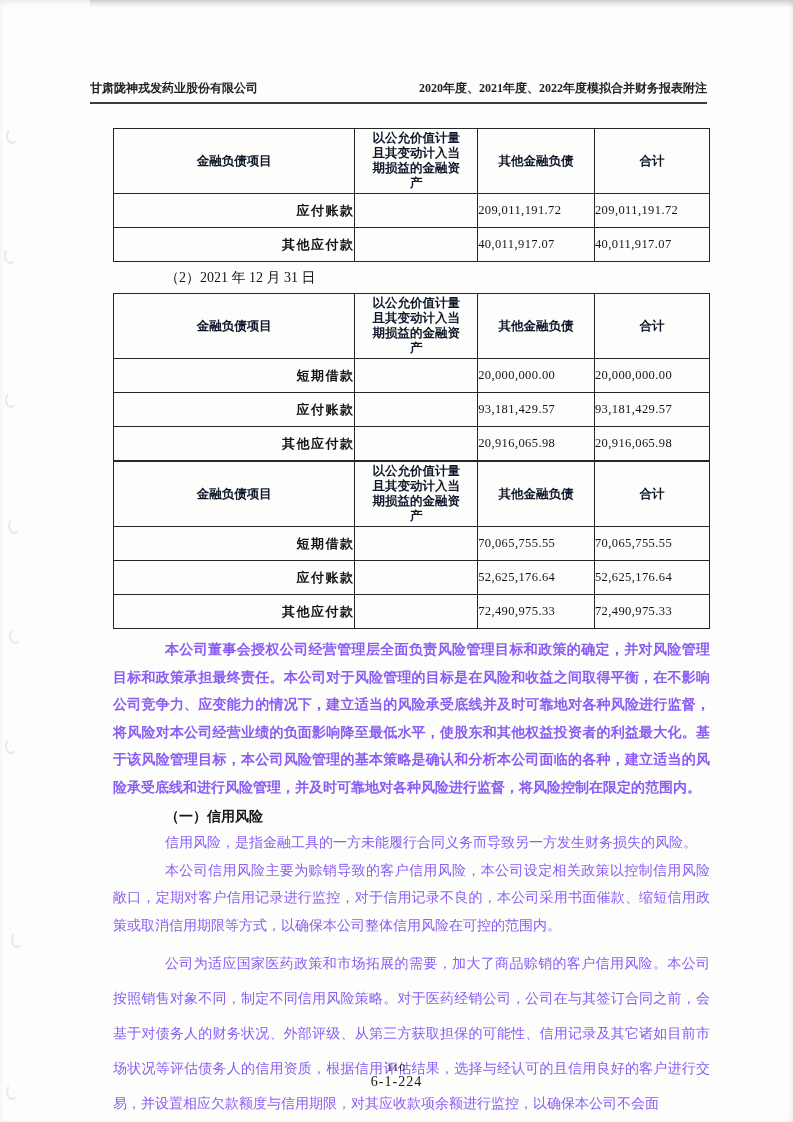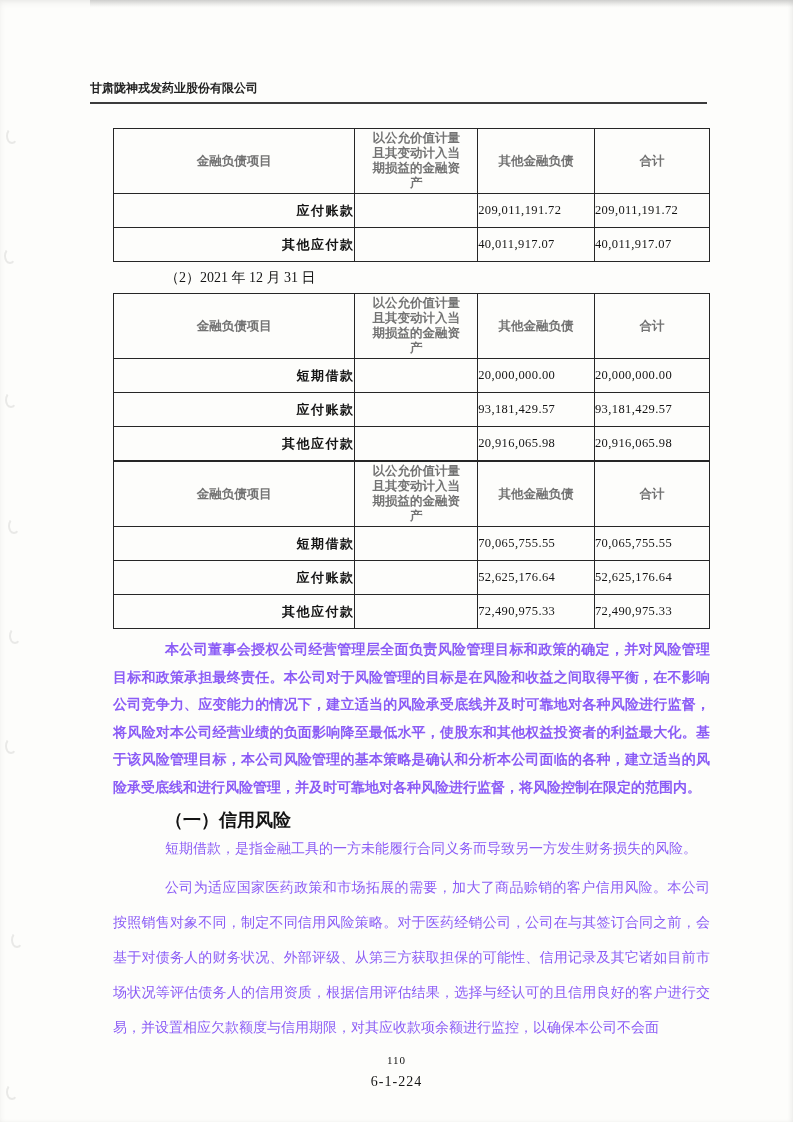--- a/index.html
+++ b/index.html
@@ -16,38 +16,38 @@
     margin:80px 86px 0 90px; padding-bottom:5px; border-bottom:2px solid #3c3c3c;
     font-size:12px; font-weight:600; color:#222;
   }
   .content { margin:0 83px 0 113px; }
   
   table.fin-table { width:100%; border-collapse:collapse; table-layout:fixed; }
   table.fin-table.first { margin-top:24px; }
   .fin-table th, .fin-table td { border:1px solid #262626; vertical-align:middle; }
   .fin-table th {
     font-size:12.5px; font-weight:700; text-align:center;
-    height:48px; line-height:15px; padding:2px 12px; color:#737373;
+    height:48px; line-height:15px; padding:2px 12px; color:#0f172a;
   }
   .fin-table td { height:34px; font-size:13px; }
   td.item { text-align:right; padding-left:10px; font-weight:600; letter-spacing:1.5px; }
   td.num  { text-align:left; font-size:12.5px; letter-spacing:0.4px; }
   .caption { margin:7px 0 6px; padding-left:52px; font-size:14px; font-weight:400; }
   
   .para {
     font-size:14px; line-height:27.5px; text-align:justify; text-indent:52px;
     color:#8b5cf6;
   }
   .para.bold { font-weight:700; margin-top:7px; }
-  .h-credit { padding-left:52px; font-size:18px; font-weight:700; margin:7px 0 3px; }
+  .h-credit { padding-left:52px; font-size:14px; font-weight:700; margin:7px 0 3px; }
   .para.wide { line-height:35px; margin-top:7px; }
   
   .footer { position:absolute; left:0; right:0; bottom:32px; text-align:center; }
   .footer .pgnum { font-size:11px; letter-spacing:1px; }
-  .footer .docpg { font-size:14px; letter-spacing:1px; margin-top:8px; }
+  .footer .docpg { font-size:14px; letter-spacing:1px; margin-top:1px; }
   
   .artifact {
     position:absolute; width:12px; height:16px; border-radius:50%;
     border:2px solid rgba(60,60,60,0.10); border-right-color:transparent; border-top-color:transparent;
   }
   .a1{left:6px; top:128px;} .a2{left:4px; top:248px;} .a3{left:5px; top:392px;}
   .a4{left:8px; top:518px;} .a5{left:9px; top:628px;} .a6{left:5px; top:738px;}
   .a7{left:11px; top:932px;} .a8{left:6px; top:1084px;}
   .topsmudge {
     position:absolute; left:90px; top:0; width:703px; height:7px;
@@ -64,20 +64,21 @@
   <div class="artifact a2"></div>
   <div class="artifact a3"></div>
   <div class="artifact a4"></div>
   <div class="artifact a5"></div>
   <div class="artifact a6"></div>
   <div class="artifact a7"></div>
   <div class="artifact a8"></div>
 
   <div class="header">
     <span>甘肃陇神戎发药业股份有限公司</span>
+    <span>2020年度、2021年度、2022年度模拟合并财务报表附注</span>
   </div>
 
   <div class="content">
 
     <table class="fin-table first">
       <colgroup>
           <col style="width:40.5%">
           <col style="width:20.6%">
           <col style="width:19.6%">
           <col style="width:19.3%">
@@ -180,21 +181,22 @@
           <td class="num">72,490,975.33</td>
           <td class="num">72,490,975.33</td>
         </tr>
       </tbody>
     </table>
 
     <p class="para bold">本公司董事会授权公司经营管理层全面负责风险管理目标和政策的确定，并对风险管理目标和政策承担最终责任。本公司对于风险管理的目标是在风险和收益之间取得平衡，在不影响公司竞争力、应变能力的情况下，建立适当的风险承受底线并及时可靠地对各种风险进行监督，将风险对本公司经营业绩的负面影响降至最低水平，使股东和其他权益投资者的利益最大化。基于该风险管理目标，本公司风险管理的基本策略是确认和分析本公司面临的各种，建立适当的风险承受底线和进行风险管理，并及时可靠地对各种风险进行监督，将风险控制在限定的范围内。</p>
 
     <div class="h-credit">（一）信用风险</div>
 
-    <p class="para">短期借款，是指金融工具的一方未能履行合同义务而导致另一方发生财务损失的风险。</p>
+    <p class="para">信用风险，是指金融工具的一方未能履行合同义务而导致另一方发生财务损失的风险。</p>
+    <p class="para">本公司信用风险主要为赊销导致的客户信用风险，本公司设定相关政策以控制信用风险敞口，定期对客户信用记录进行监控，对于信用记录不良的，本公司采用书面催款、缩短信用政策或取消信用期限等方式，以确保本公司整体信用风险在可控的范围内。</p>
     <p class="para wide">公司为适应国家医药政策和市场拓展的需要，加大了商品赊销的客户信用风险。本公司按照销售对象不同，制定不同信用风险策略。对于医药经销公司，公司在与其签订合同之前，会基于对债务人的财务状况、外部评级、从第三方获取担保的可能性、信用记录及其它诸如目前市场状况等评估债务人的信用资质，根据信用评估结果，选择与经认可的且信用良好的客户进行交易，并设置相应欠款额度与信用期限，对其应收款项余额进行监控，以确保本公司不会面</p>
 
   </div>
 
   <div class="footer">
     <div class="pgnum">110</div>
     <div class="docpg">6-1-224</div>
   </div>
 
 </div>

